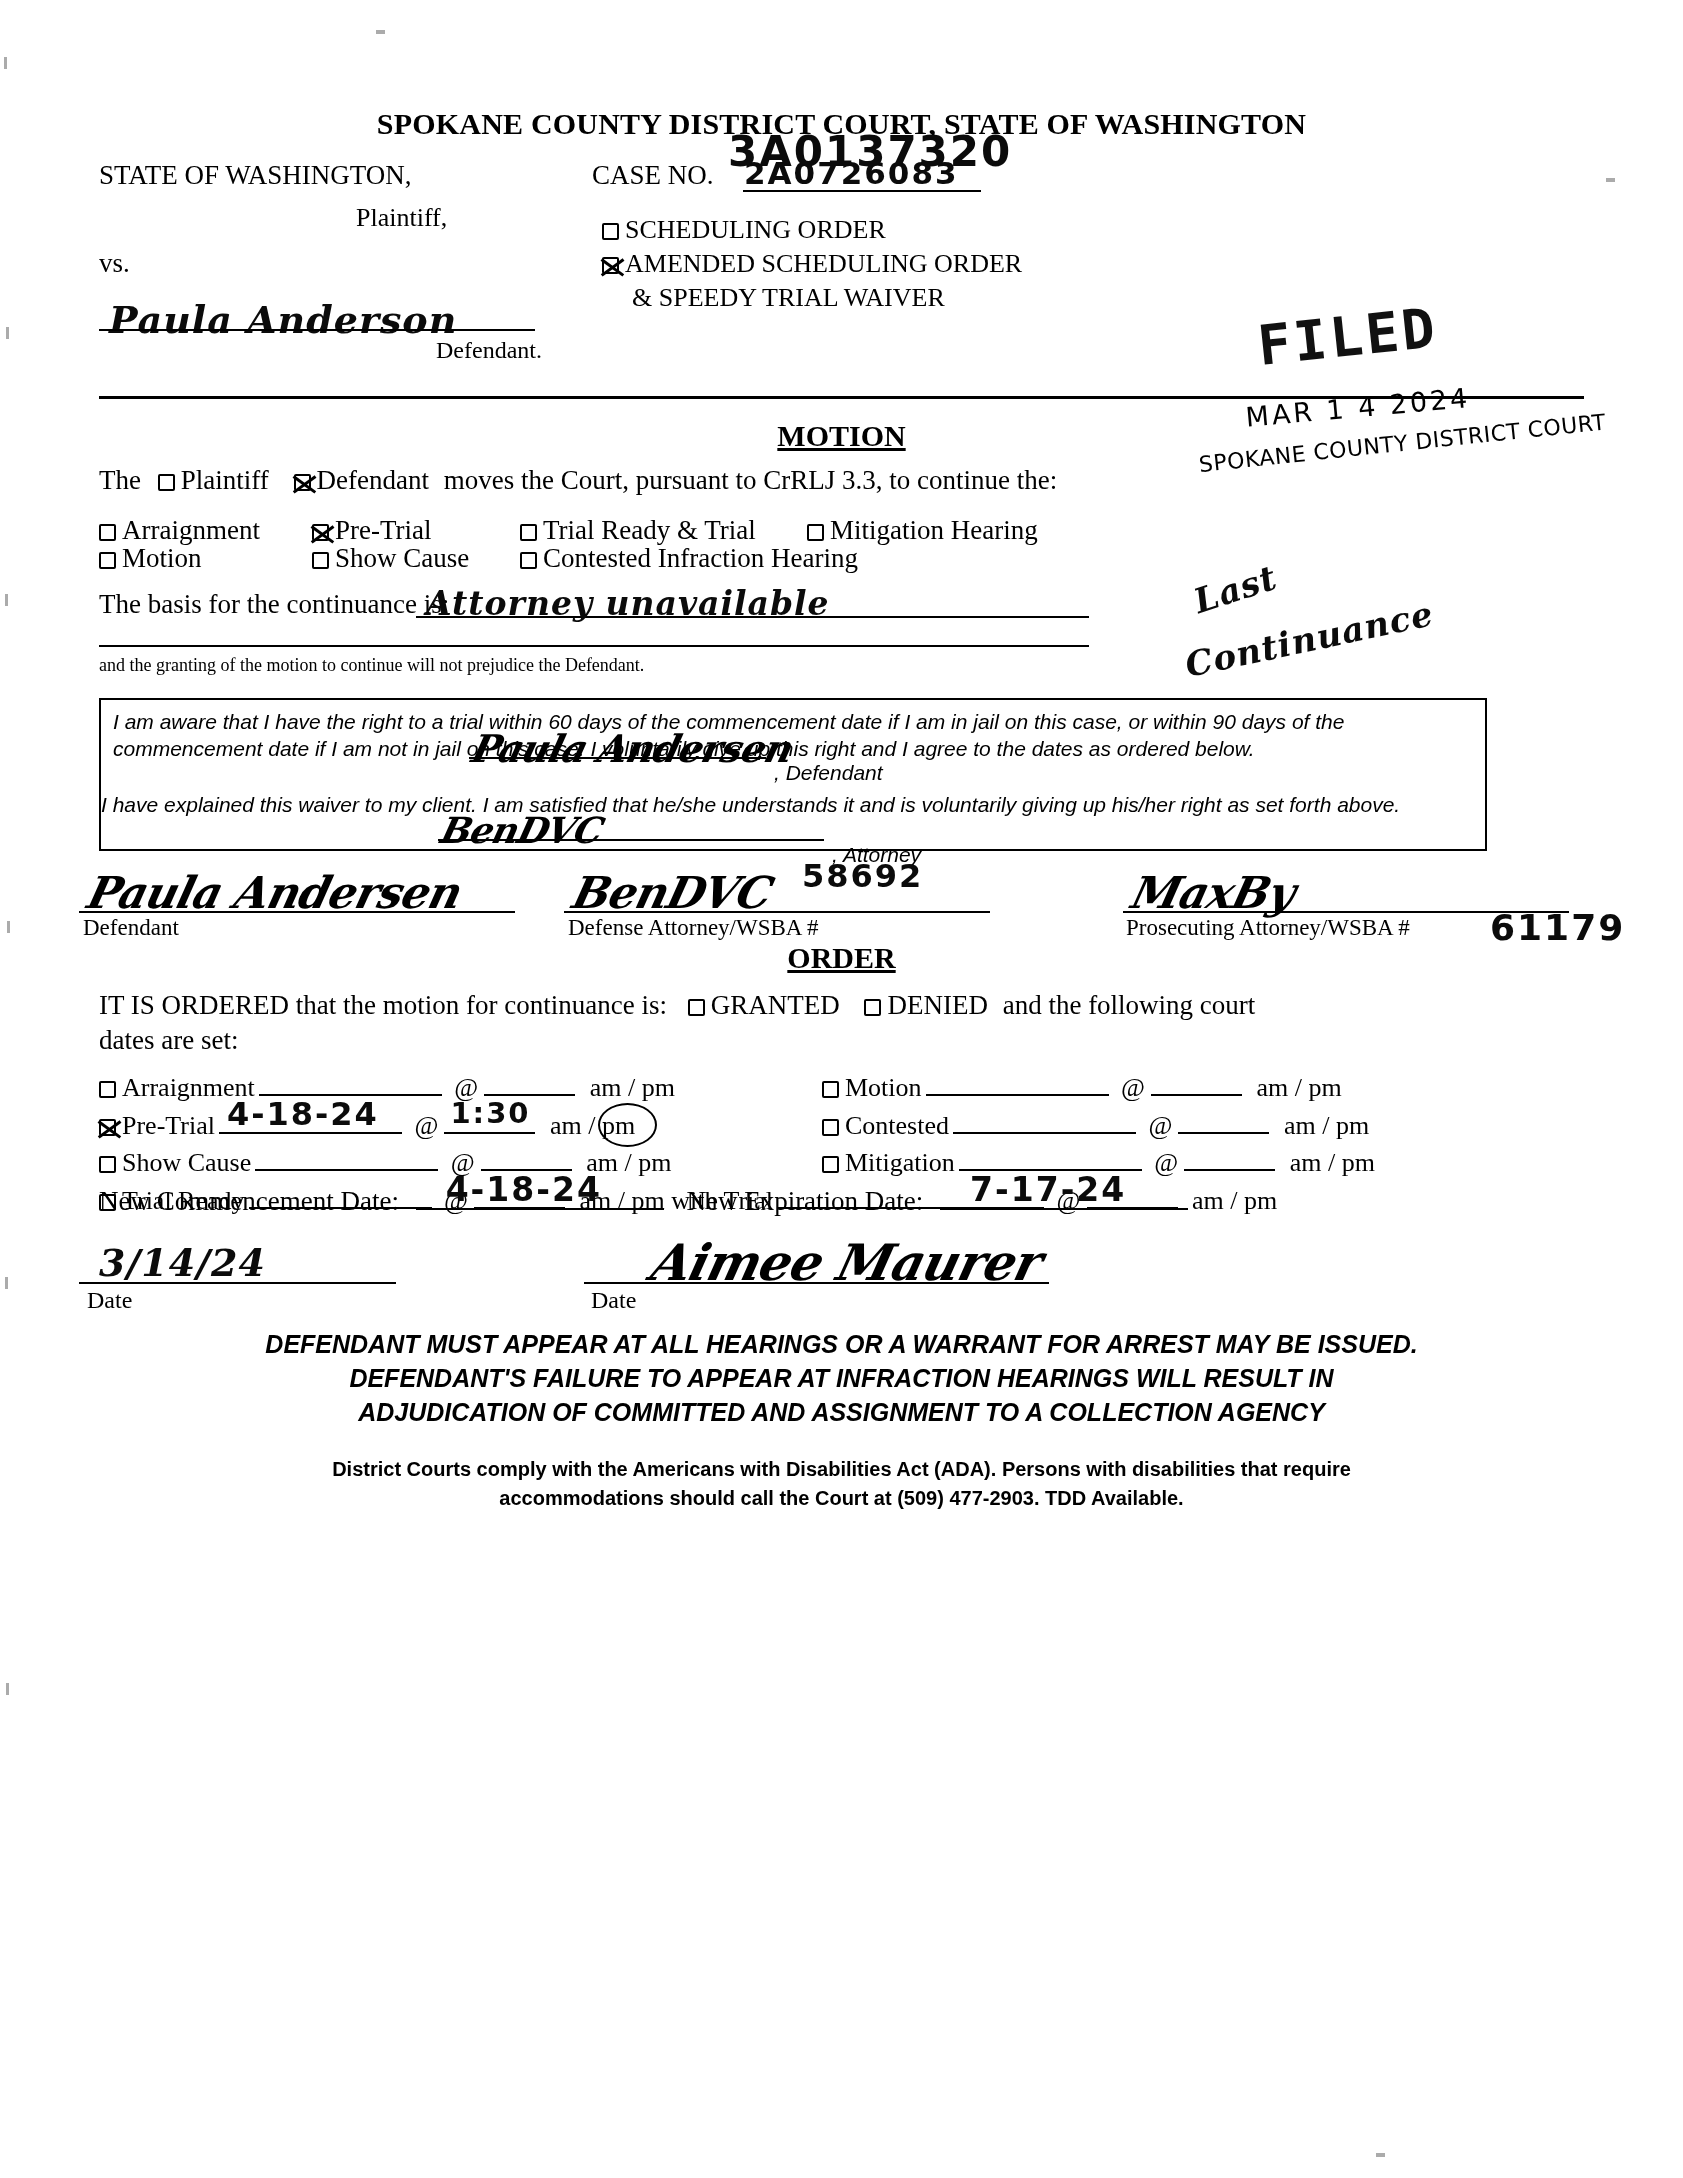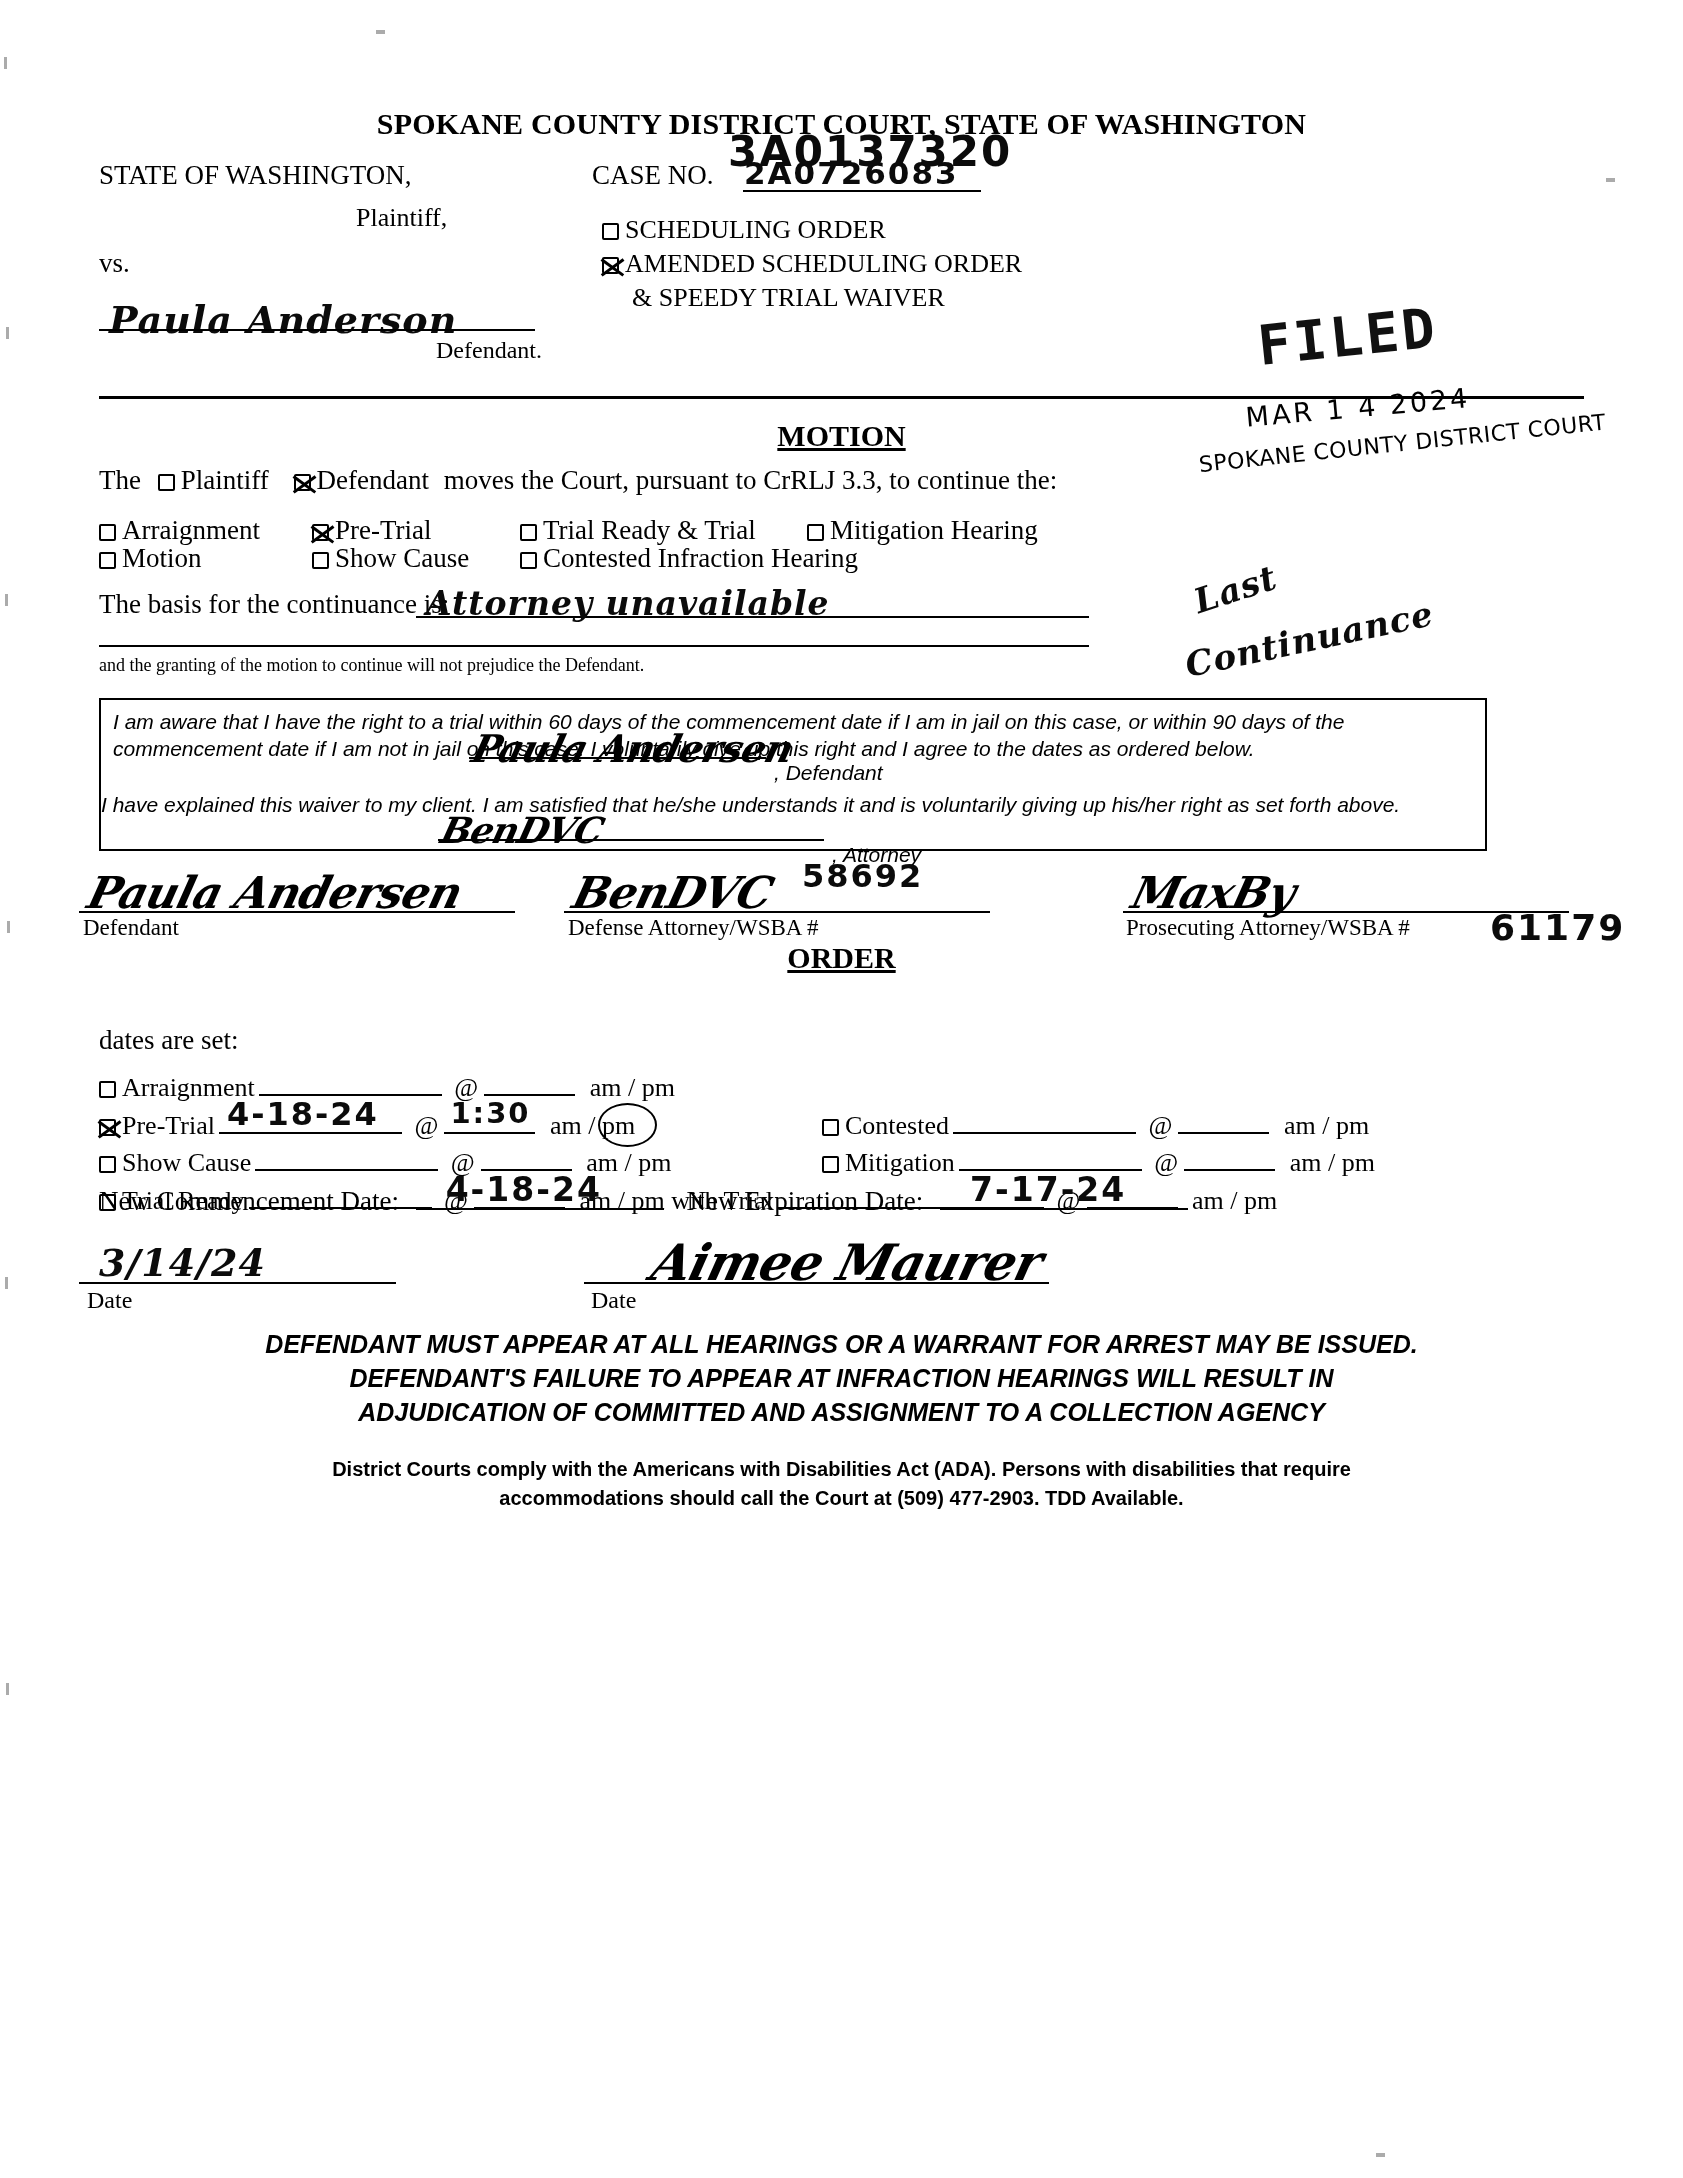--- a/index.html
+++ b/index.html
@@ -288,20 +288,28 @@
     <div class="serif" style="position:absolute; left:489px; top:44px; font-size:23px;">Defense Attorney/WSBA #</div>
 
     <div style="position:absolute; left:1044px; top:40px; width:446px; border-bottom:2.5px solid #000;"></div>
     <div class="sig" style="position:absolute; left:1054px; top:-4px; font-size:44px;">MaxBy</div>
     <div class="serif" style="position:absolute; left:1047px; top:44px; font-size:23px;">Prosecuting Attorney/WSBA #</div>
     <div class="hand" style="position:absolute; left:1411px; top:36px; font-size:36px;">61179</div>
   </div>
 
   <div class="abs ctr b u serif" id="order-hdr">ORDER</div>
 
+  <div class="abs serif" id="order-lead">
+    <span>IT IS ORDERED that the motion for continuance is:</span>
+    <span style="margin-left:14px;"></span>
+    <span class="cbox"></span><span>GRANTED</span>
+    <span style="margin-left:18px;"></span>
+    <span class="cbox"></span><span>DENIED</span>
+    <span style="margin-left:8px;">and the following court</span>
+  </div>
   <div class="abs serif" id="order-lead2">dates are set:</div>
 
   <div class="dater" style="top:1067px;">
     <span class="cbox"></span><span>Arraignment</span><span class="l1" style="width:183px; margin-left:4px;"></span>
     <span style="margin-left:6px;">@</span><span class="l1" style="width:91px; margin-left:6px;"></span>
     <span style="margin-left:8px;">am / pm</span>
   </div>
 
   <div class="dater" style="top:1105px;">
     <span class="cbox checked"></span><span>Pre-Trial</span><span class="l1" style="width:183px; margin-left:4px; position:relative;">
@@ -324,20 +332,25 @@
   </div>
 
   <div class="dater" style="top:1180px; top:1180px;">
     <span class="cbox"></span><span>Trial Ready</span><span class="l1" style="width:183px; margin-left:4px;"></span>
     <span style="margin-left:6px;">@</span><span class="l1" style="width:91px; margin-left:6px;"></span>
     <span style="margin-left:8px;">am / pm with Trial</span><span class="l1" style="width:267px; margin-left:4px;"></span>
     <span style="margin-left:6px;">@</span><span class="l1" style="width:91px; margin-left:6px;"></span>
     <span style="margin-left:8px;">am / pm</span>
   </div>
 
+  <div class="dater" style="left:822px; top:1067px;">
+    <span class="cbox"></span><span>Motion</span><span class="l1" style="width:183px; margin-left:4px;"></span>
+    <span style="margin-left:6px;">@</span><span class="l1" style="width:91px; margin-left:6px;"></span>
+    <span style="margin-left:8px;">am / pm</span>
+  </div>
 
   <div class="dater" style="left:822px; top:1105px;">
     <span class="cbox"></span><span>Contested</span><span class="l1" style="width:183px; margin-left:4px;"></span>
     <span style="margin-left:6px;">@</span><span class="l1" style="width:91px; margin-left:6px;"></span>
     <span style="margin-left:8px;">am / pm</span>
   </div>
 
   <div class="dater" style="left:822px; top:1142px;">
     <span class="cbox"></span><span>Mitigation</span><span class="l1" style="width:183px; margin-left:4px;"></span>
     <span style="margin-left:6px;">@</span><span class="l1" style="width:91px; margin-left:6px;"></span>

